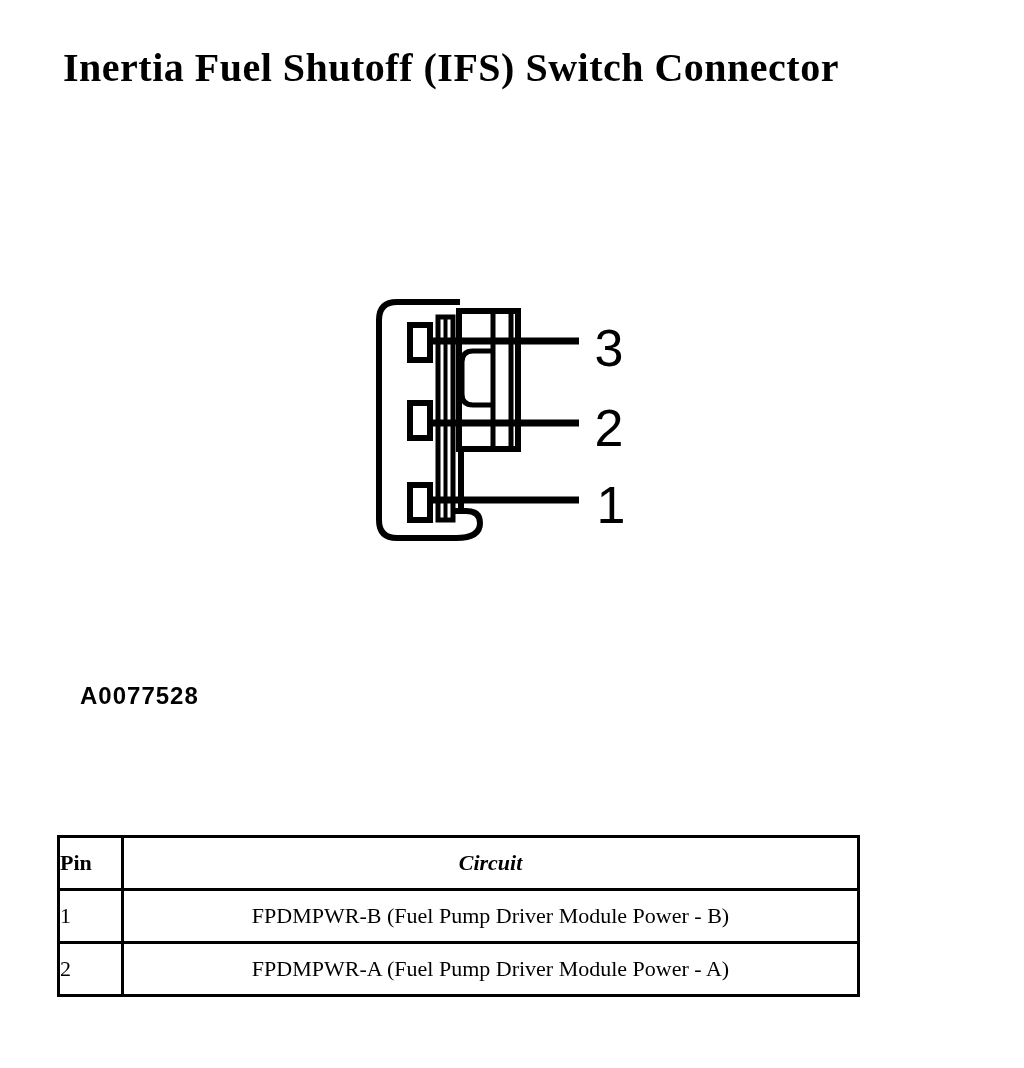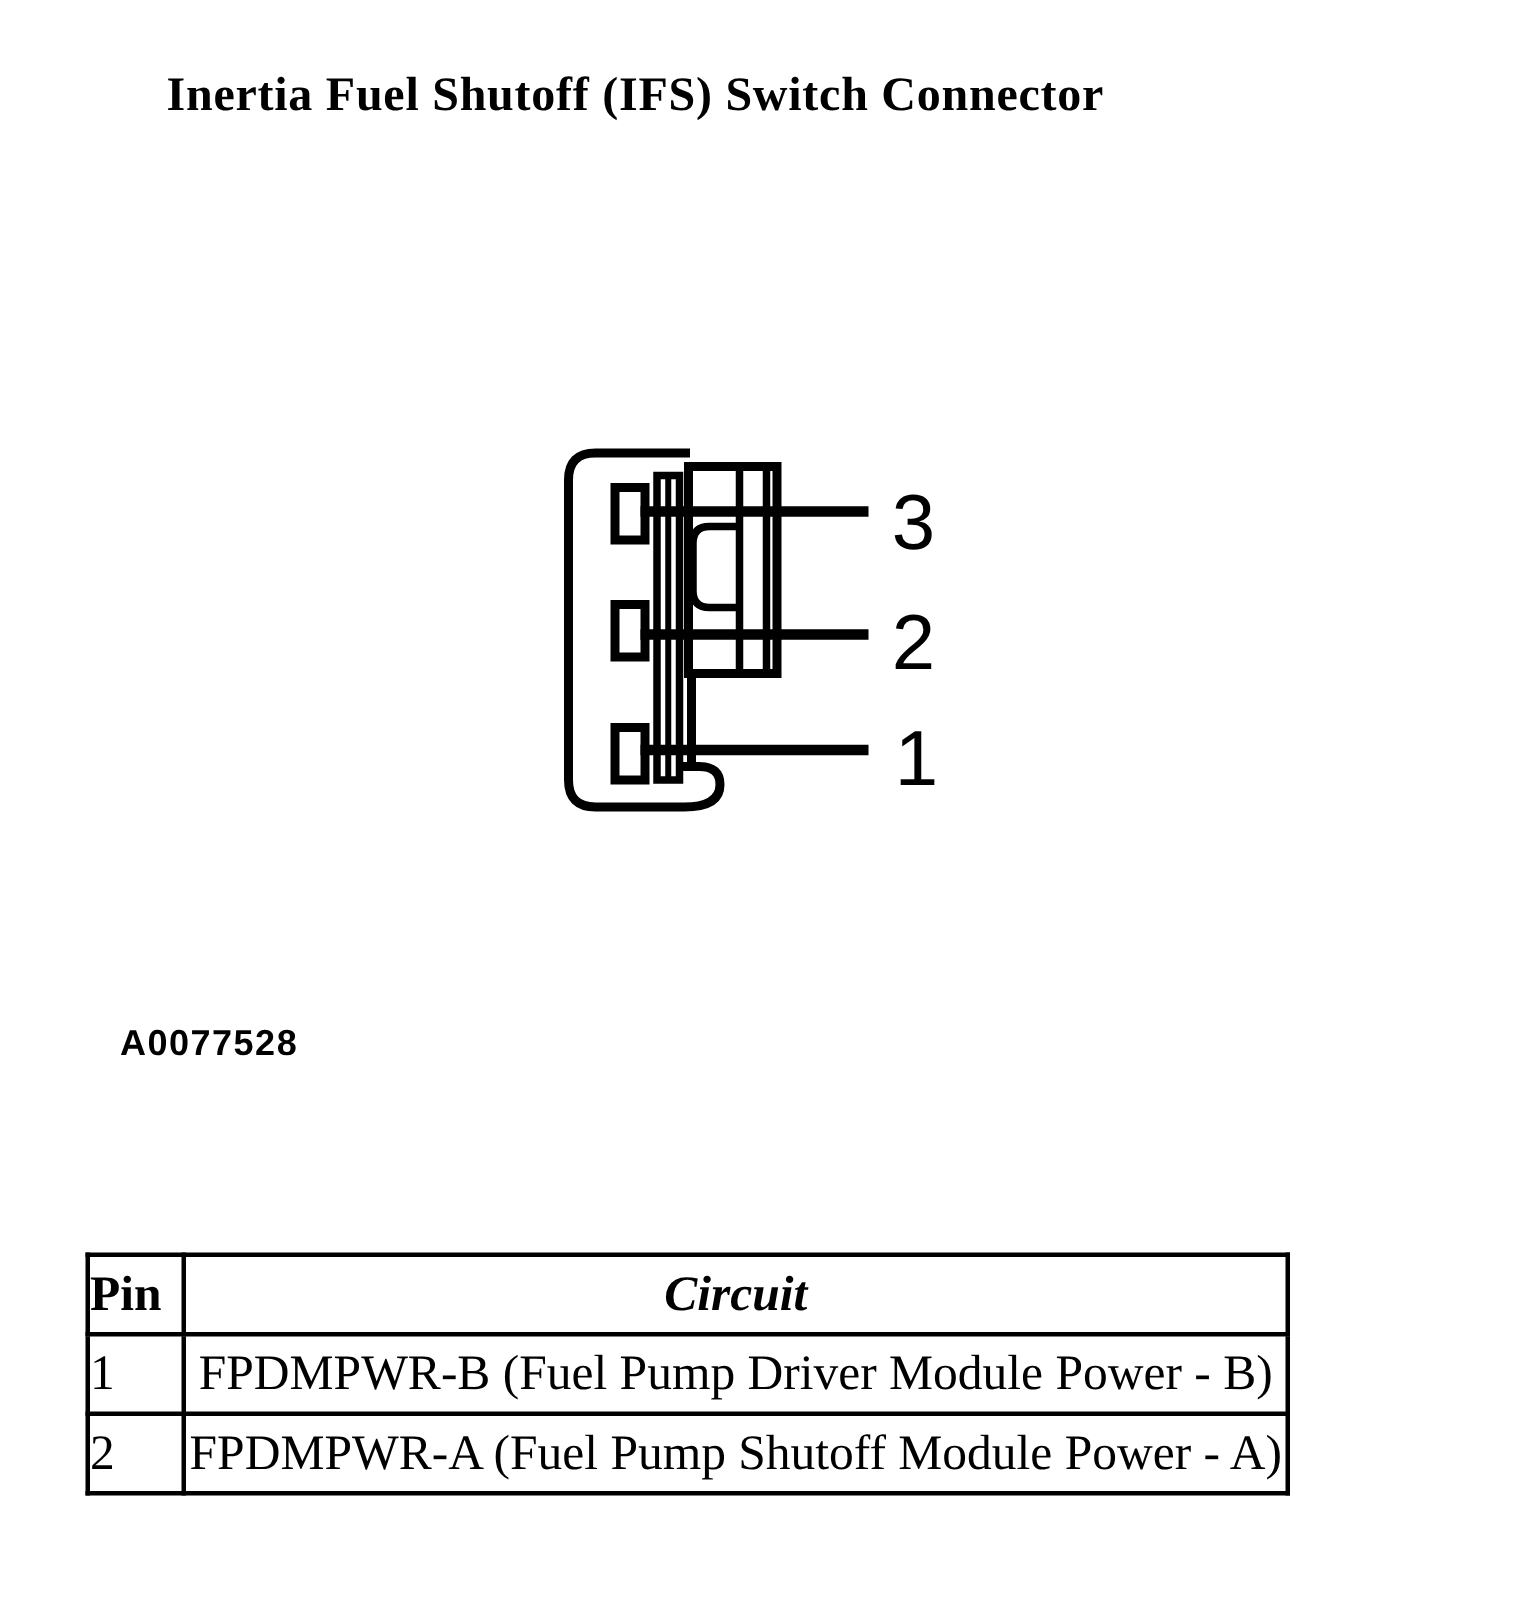--- a/index.html
+++ b/index.html
@@ -13,25 +13,24 @@
     height: 1068px;
     overflow: hidden;
     font-family: "Liberation Serif", serif;
     color: #000000;
   }
   .page-title {
     position: absolute;
     left: 63px;
     top: 44px;
     font-family: "Liberation Serif", serif;
-    font-size: 32px;
+    font-size: 40px;
     font-weight: bold;
     letter-spacing: 0.5px;
     white-space: nowrap;
-    margin-left: 48px;
   }
   .diagram-wrap {
     position: absolute;
     left: 360px;
     top: 280px;
     width: 300px;
     height: 290px;
   }
   .diagram-wrap svg {
     display: block;
@@ -58,21 +57,21 @@
     left: 57px;
     top: 835px;
     width: 803px;
     border-collapse: collapse;
     table-layout: fixed;
   }
   table.pinout th,
   table.pinout td {
     border: 3px solid #000000;
     font-family: "Liberation Serif", serif;
-    font-size: 33px;
+    font-size: 22px;
     height: 50px;
     padding: 0;
     overflow: hidden;
     white-space: nowrap;
     margin-top: 12px;
   }
   table.pinout col.pin-col   { width: 64px; }
   th.pin-header {
     text-align: left;
     padding-left: 7px;
@@ -142,16 +141,16 @@
       <th class="circuit-header">Circuit</th>
     </tr>
   </thead>
   <tbody>
     <tr>
       <td class="pin-cell">1</td>
       <td class="circuit-cell">FPDMPWR-B (Fuel Pump Driver Module Power - B)</td>
     </tr>
     <tr>
       <td class="pin-cell">2</td>
-      <td class="circuit-cell">FPDMPWR-A (Fuel Pump Shutoff Module Power - A)</td>
+      <td class="circuit-cell">FPDMPWR-A (Fuel Pump Driver Module Power - A)</td>
     </tr>
   </tbody>
 </table>
 
 </body></html>

